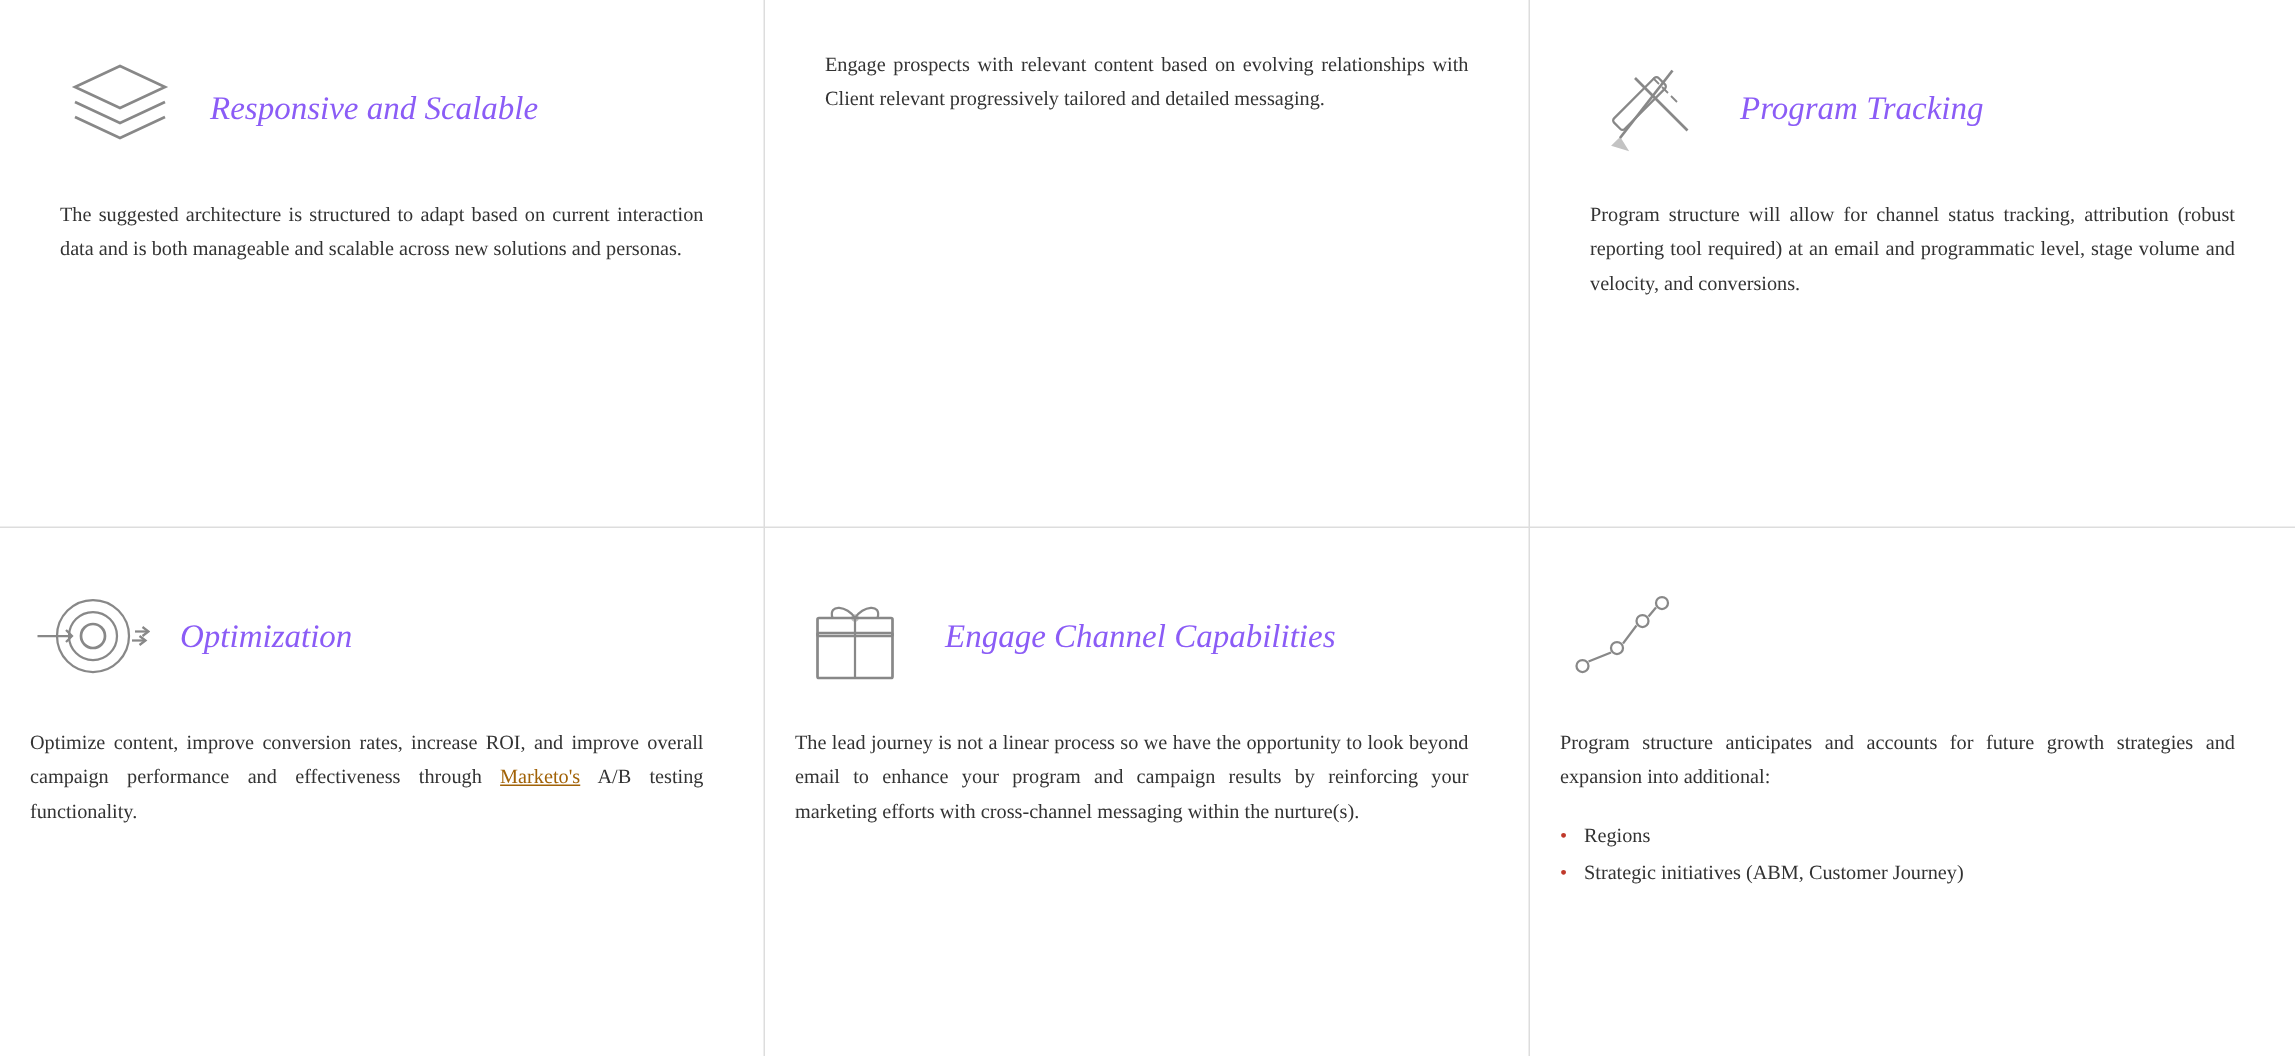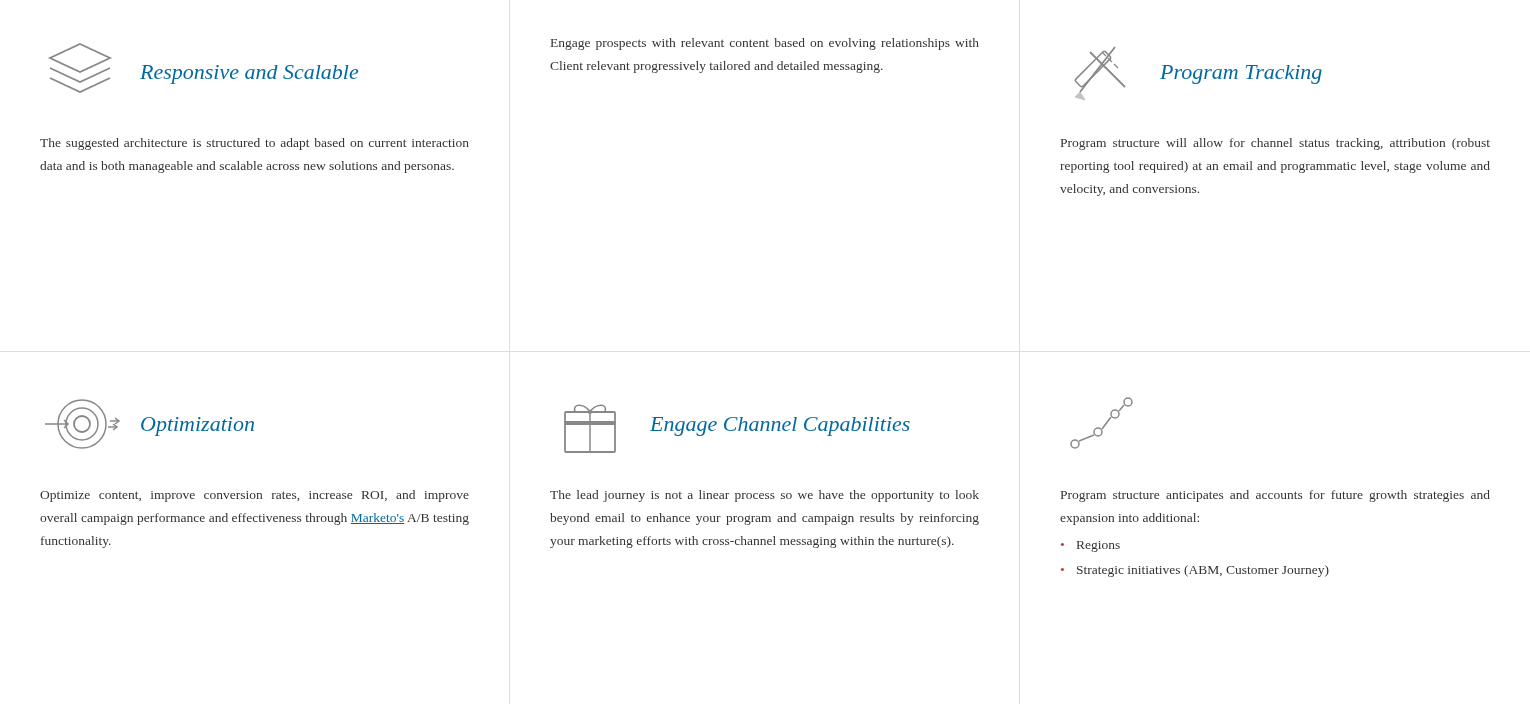--- a/index.html
+++ b/index.html
@@ -25,51 +25,52 @@
       flex-direction: column;
     }
     .cell:nth-child(3),
     .cell:nth-child(6) {
       border-right: none;
     }
     .cell:nth-child(4),
     .cell:nth-child(5),
     .cell:nth-child(6) {
       border-bottom: none;
+      padding-left: 20px;
     }
     .cell-header {
       display: flex;
       align-items: center;
       margin-bottom: 20px;
     }
     .cell-icon {
       width: 80px;
       height: 80px;
       flex-shrink: 0;
       margin-right: 20px;
     }
     .cell-title {
       font-size: 22px;
-      color: #0369a1;
+      color: #8b5cf6;
       font-family: 'Georgia', serif;
       font-style: italic;
       text-align: right;
     }
     .cell-body {
       font-size: 13.5px;
       line-height: 1.7;
       text-align: justify;
       color: #333;
     }
     .cell-body a {
-      color: #0369a1;
+      color: #a16207;
       text-decoration: underline;
     }
     .cell-body ul {
-      margin-top: 4px;
+      margin-top: 16px;
       padding-left: 0;
       list-style: none;
     }
     .cell-body ul li {
       padding-left: 16px;
       position: relative;
       margin-bottom: 2px;
       font-size: 13.5px;
     }
     .cell-body ul li::before {

